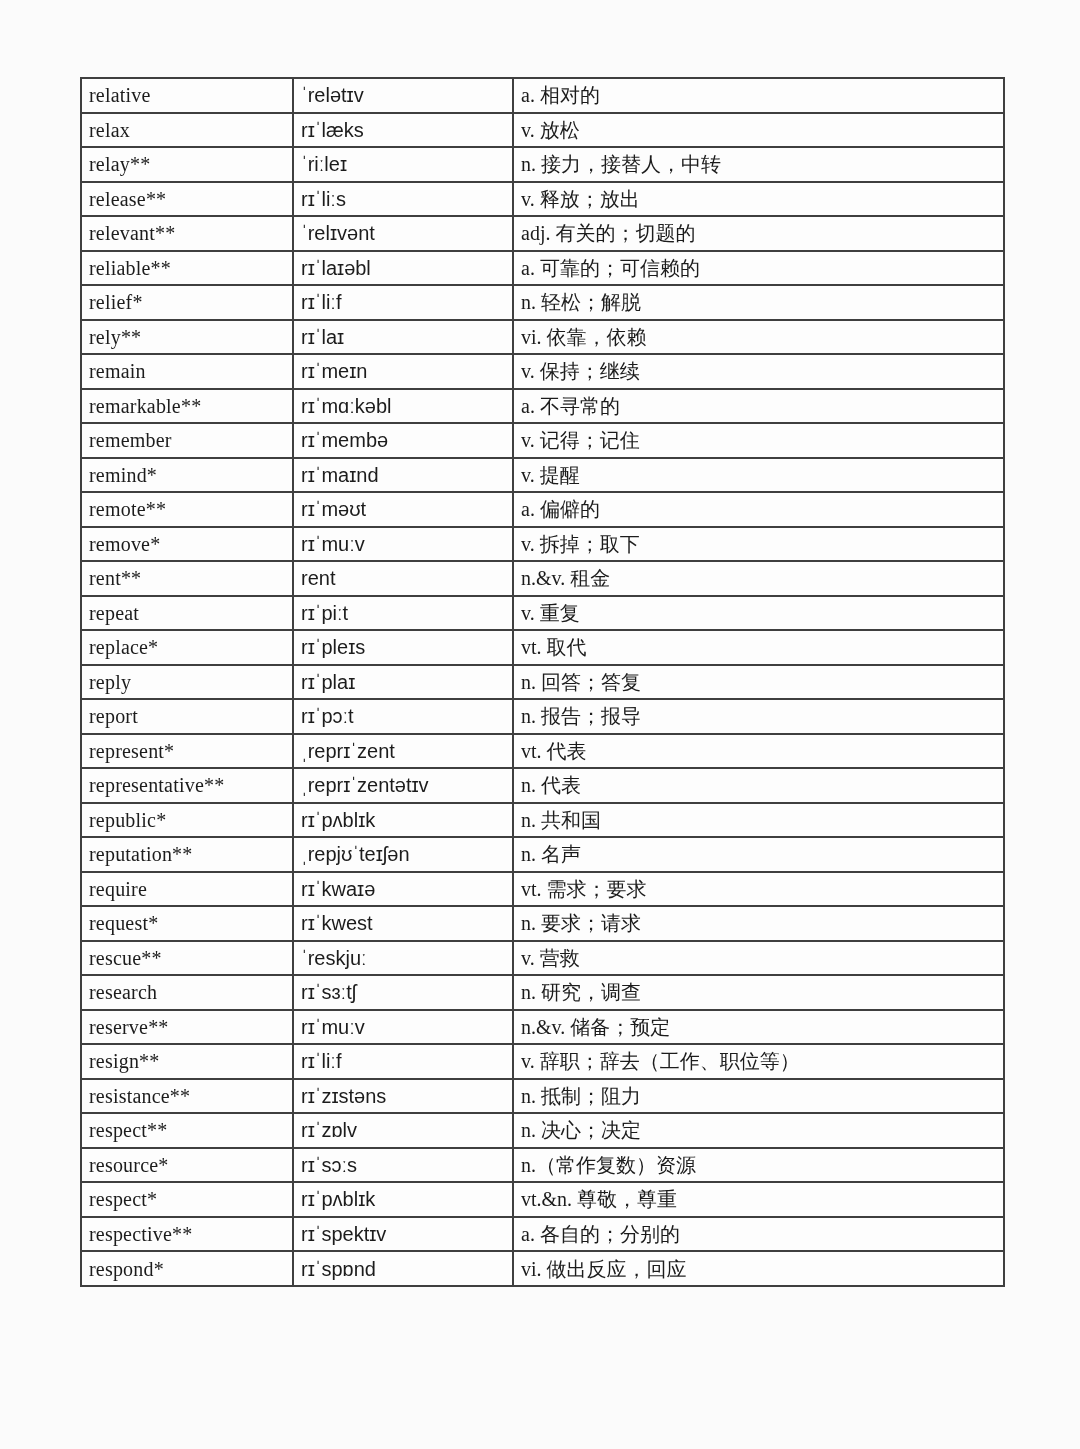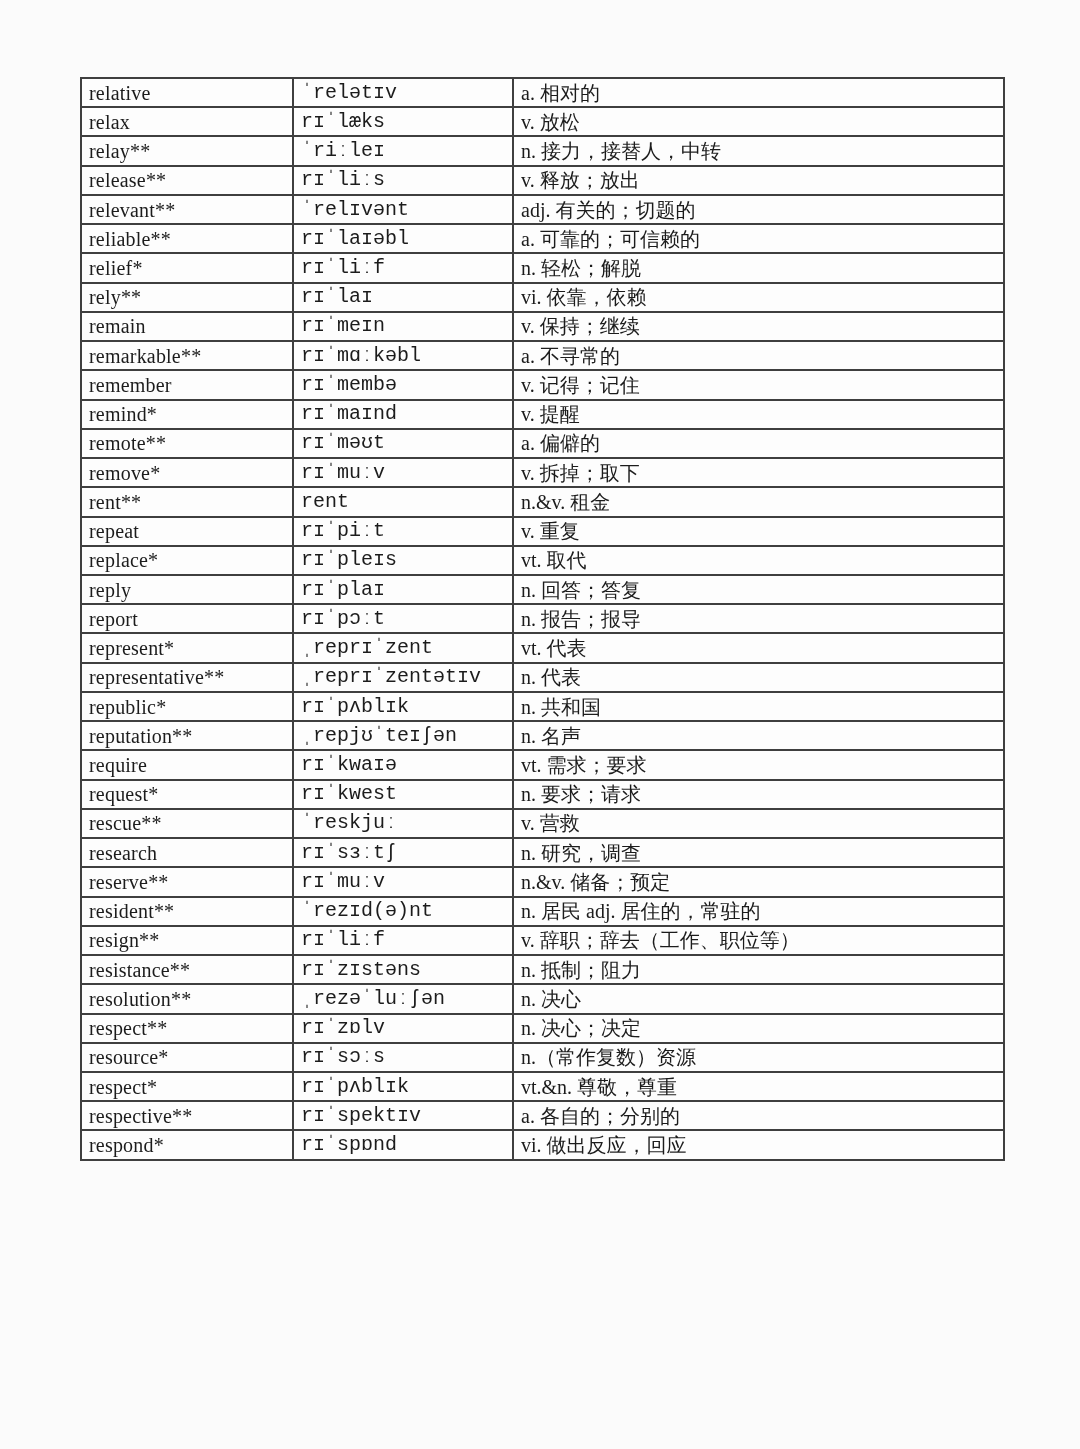--- a/index.html
+++ b/index.html
@@ -13,39 +13,39 @@
     background: #fbfbfb;
     font-family: "Liberation Serif", "DejaVu Serif", serif;
     color: #1c1c1c;
     overflow: hidden;
   }
   table.vocab {
     position: absolute;
     left: 80px;
     top: 77px;
     width: 923px;
-    height: 1084px;
+    height: 1210px;
     border-collapse: collapse;
     table-layout: fixed;
     background: #fdfdfd;
   }
   table.vocab td {
     border: 2px solid #3f3f3f;
     font-size: 20px;
     line-height: 1.1;
     padding: 0 7px;
     vertical-align: middle;
     white-space: nowrap;
     overflow: hidden;
   }
   td.word {
     letter-spacing: 0.2px;
   }
   td.phonetic {
-    font-family: Liberation Mono, monospace;
+    font-family: Liberation Sans, sans-serif;
     font-size: 19px;
   }
   td.meaning {
     font-size: 20px;
     margin-left: 33px;
   }
 </style>
 </head>
 <body>
 
@@ -191,38 +191,28 @@
           <td class="word">research</td>
           <td class="phonetic">rɪˈsɜːtʃ</td>
           <td class="meaning">n. 研究，调查</td>
         </tr>
         <tr>
           <td class="word">reserve**</td>
           <td class="phonetic">rɪˈmuːv</td>
           <td class="meaning">n.&amp;v. 储备；预定</td>
         </tr>
         <tr>
-          <td class="word">resident**</td>
-          <td class="phonetic">ˈrezɪd(ə)nt</td>
-          <td class="meaning">n. 居民 adj. 居住的，常驻的</td>
-        </tr>
-        <tr>
           <td class="word">resign**</td>
           <td class="phonetic">rɪˈliːf</td>
           <td class="meaning">v. 辞职；辞去（工作、职位等）</td>
         </tr>
         <tr>
           <td class="word">resistance**</td>
           <td class="phonetic">rɪˈzɪstəns</td>
           <td class="meaning">n. 抵制；阻力</td>
-        </tr>
-        <tr>
-          <td class="word">resolution**</td>
-          <td class="phonetic">ˌrezəˈluːʃən</td>
-          <td class="meaning">n. 决心</td>
         </tr>
         <tr>
           <td class="word">respect**</td>
           <td class="phonetic">rɪˈzɒlv</td>
           <td class="meaning">n. 决心；决定</td>
         </tr>
         <tr>
           <td class="word">resource*</td>
           <td class="phonetic">rɪˈsɔːs</td>
           <td class="meaning">n.（常作复数）资源</td>

